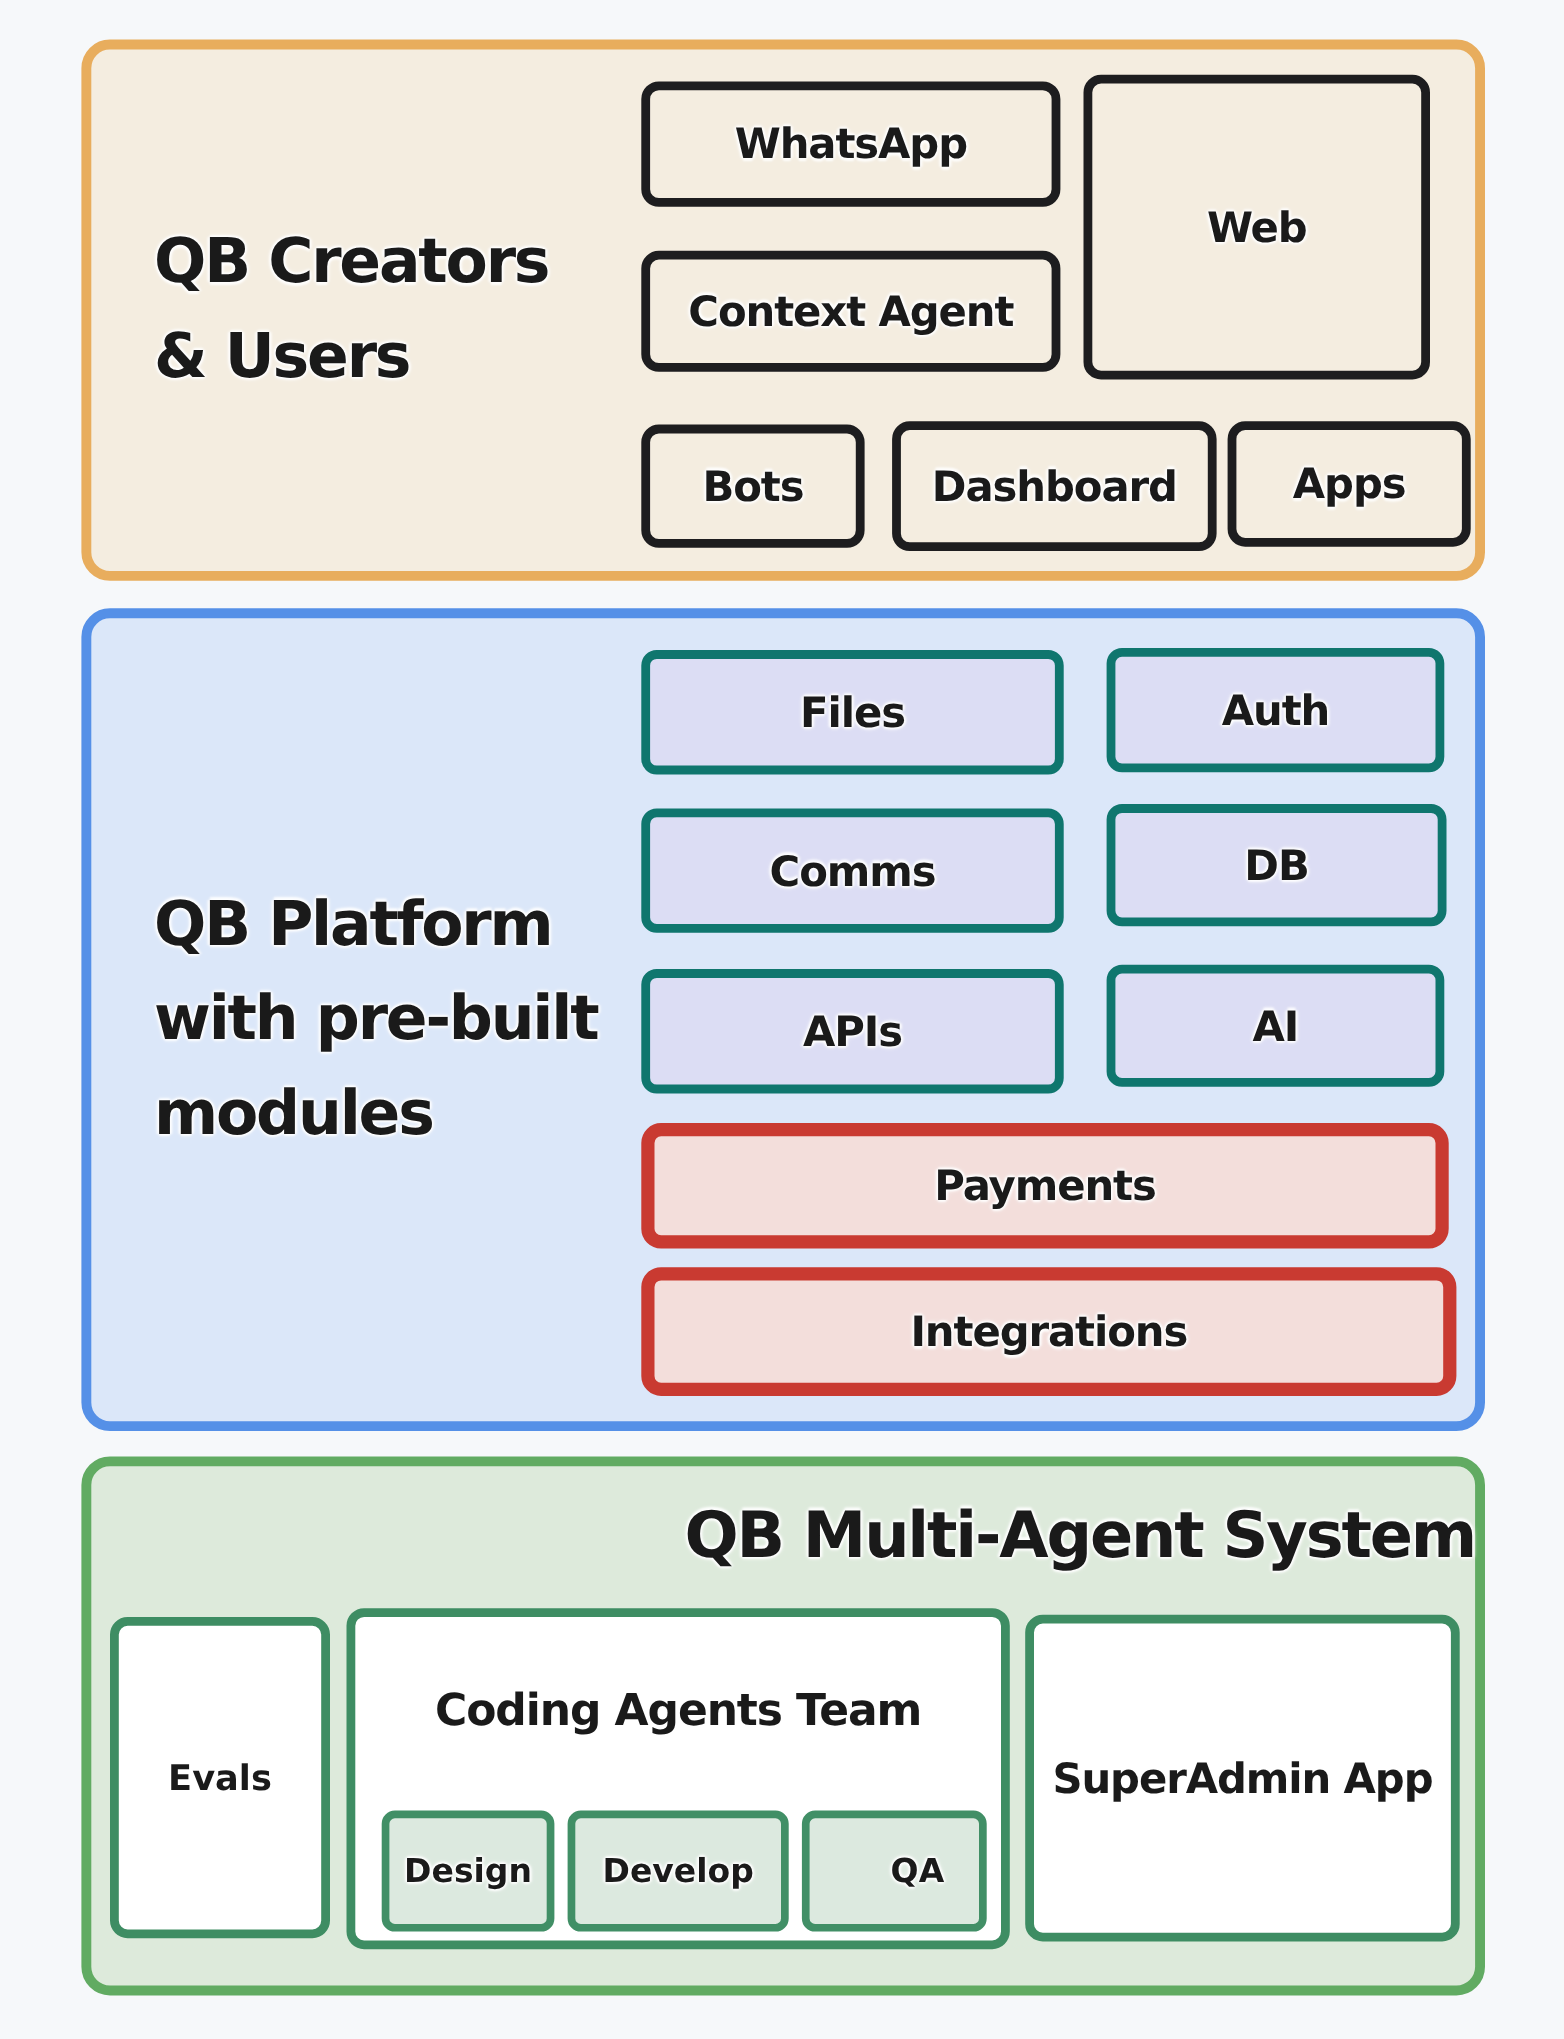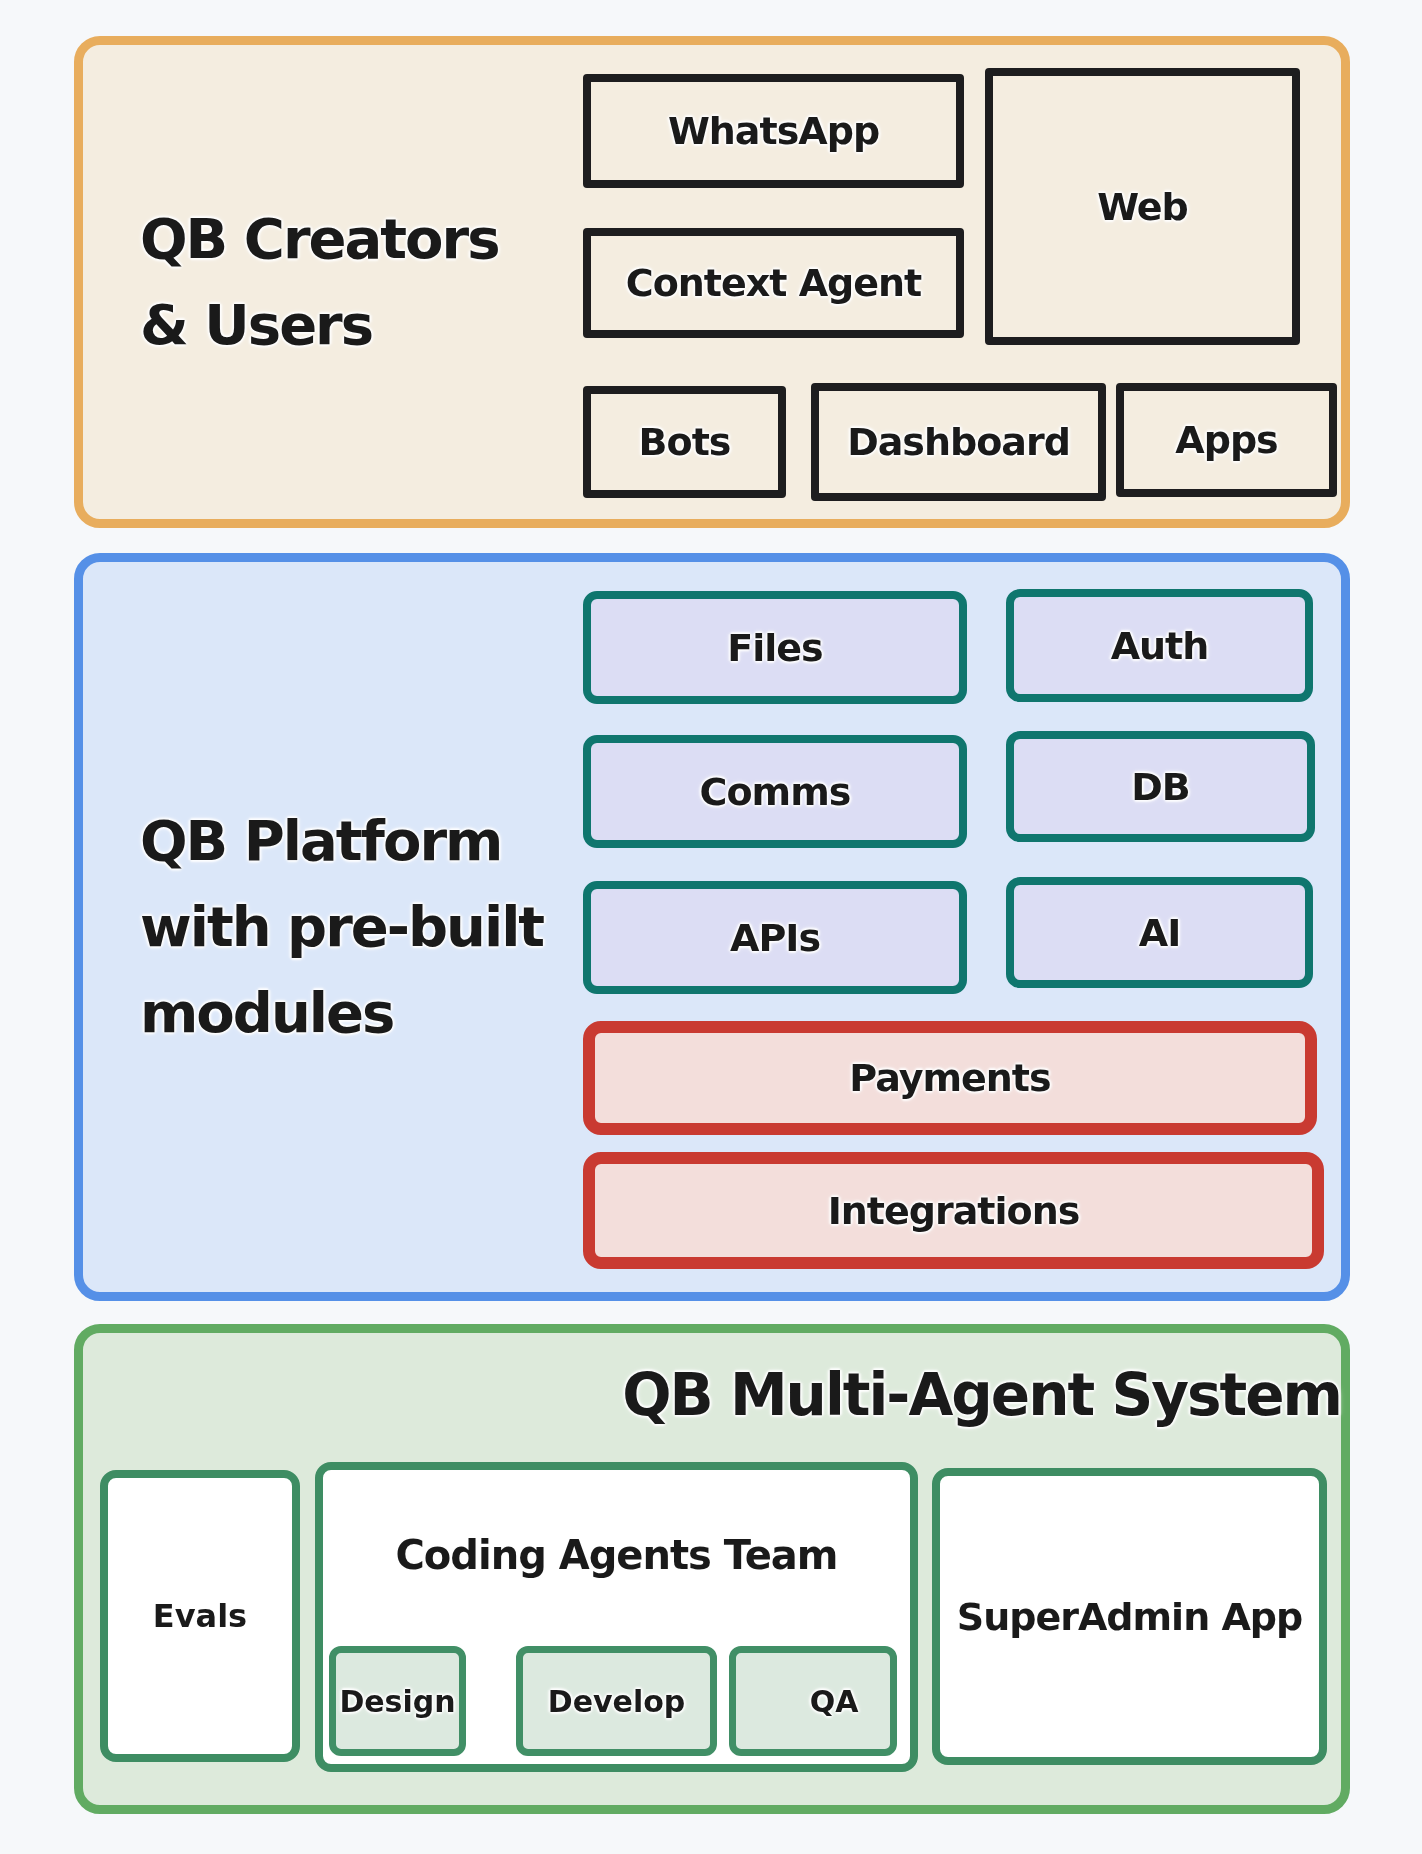--- a/index.html
+++ b/index.html
@@ -15,21 +15,21 @@
 
   .side-title{
     position:absolute;left:57px;top:50%;transform:translateY(-50%);
     font-weight:bold;font-size:56px;line-height:1.54;letter-spacing:-2px;color:#1a1a1a;
   }
   .box{
     position:absolute;box-sizing:border-box;display:flex;align-items:center;justify-content:center;
     text-align:center;font-weight:bold;color:#1a1a1a;
   }
   
-  .cre-box{background:#f4ede0;border:8px solid #1d1d1f;border-radius:4px;font-size:38px;letter-spacing:-1px;}
+  .cre-box{background:#f4ede0;border:8px solid #1d1d1f;border-radius:16px;font-size:38px;letter-spacing:-1px;}
   #box-whatsapp{left:500px;top:29px;width:381px;height:114px;}
   #box-web{left:902px;top:23px;width:315px;height:277px;}
   #box-context{left:500px;top:183px;width:381px;height:110px;}
   #box-bots{left:500px;top:341px;width:203px;height:112px;}
   #box-dashboard{left:728px;top:338px;width:295px;height:118px;}
   #box-apps{left:1033px;top:338px;width:221px;height:114px;}
 
   
   .mod-box{background:#dcddf4;border:8px solid #0f766e;border-radius:14px;font-size:38px;letter-spacing:-1px;}
   .svc-box{background:#f3dedb;border:12px solid #c93a31;border-radius:18px;font-size:38px;letter-spacing:-1px;}
@@ -50,21 +50,21 @@
   .agent-box{background:#ffffff;border:8px solid #3e8d63;border-radius:16px;}
   #box-evals{left:17px;top:137px;width:200px;height:292px;font-size:32px;}
   #box-coding{left:232px;top:129px;width:603px;height:310px;display:block;}
   #box-superadmin{left:849px;top:135px;width:395px;height:297px;font-size:38px;letter-spacing:-1px;}
   .coding-label{display:block;text-align:center;margin-top:62px;font-weight:bold;font-size:40px;letter-spacing:-1px;}
   .sub-box{
     position:absolute;box-sizing:border-box;display:flex;align-items:center;justify-content:center;
     background:#dce9df;border:7px solid #418f66;border-radius:12px;
     font-weight:bold;font-size:30px;color:#1a1a1a;
   }
-  #box-design{left:6px;top:176px;width:137px;height:110px;}
+  #box-design{left:24px;top:176px;width:157px;height:110px;}
   #box-develop{left:193px;top:176px;width:201px;height:110px;}
   #box-qa{left:406px;top:176px;width:168px;height:110px;padding-left:42px;}
 </style>
 </head>
 <body>
 
 <div class="canvas">
 
   <div class="section" id="sec-creators">
     <div class="side-title halo">

